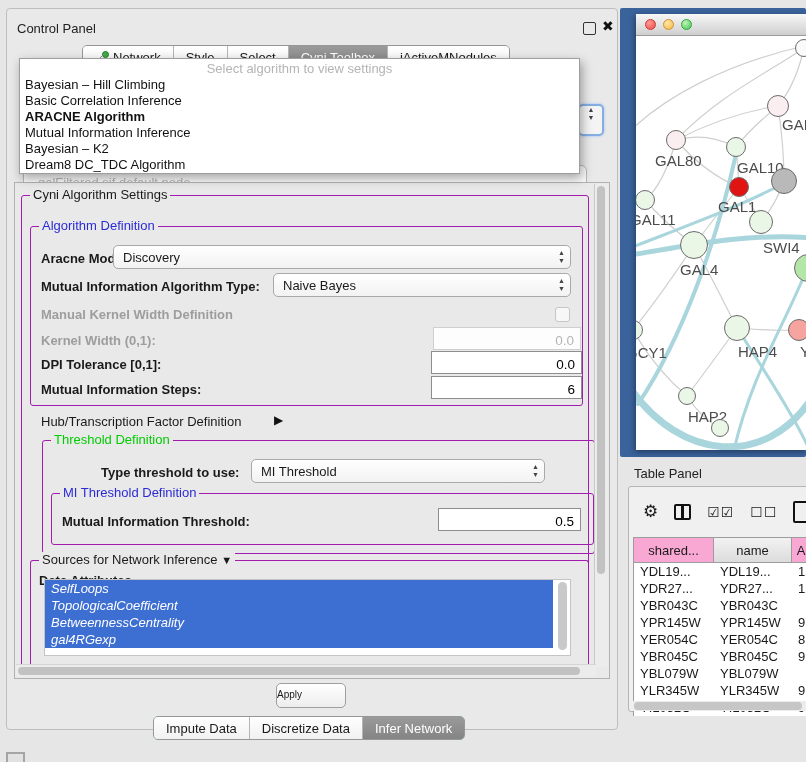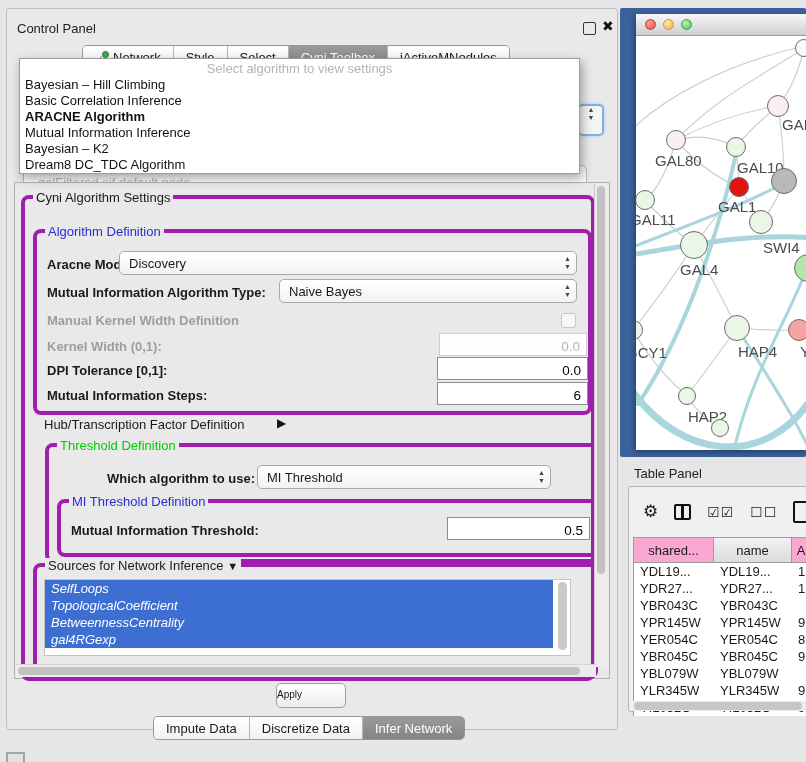--- a/index.html
+++ b/index.html
@@ -40,21 +40,21 @@
      background:#fafafa;z-index:4;box-sizing:border-box;color:#b5b5b5;padding:9px 0 0 14px;font-size:13px;}
 
   
   #scrollpane{left:7px;top:173px;width:596px;height:497px;border:1px solid #b2b2b2;background:#e9e9e9;z-index:6;box-sizing:border-box;}
   .vscroll{position:absolute;right:1px;top:1px;width:13px;height:483px;background:#ececec;border-left:1px solid #c9c9c9;}
   .vscroll .thumb{position:absolute;left:2px;top:2px;width:8px;height:388px;background:#c2c2c2;border-radius:5px;}
   .hscroll{position:absolute;left:1px;bottom:1px;height:12px;width:580px;background:#ececec;border-top:1px solid #d5d5d5;}
   .hscroll .thumb{position:absolute;top:2px;left:2px;height:8px;width:562px;background:#c2c2c2;border-radius:5px;}
 
   
-  .gbox{position:absolute;border:4px solid #a21caf;border-radius:8px;}
+  .gbox{position:absolute;border:1px solid #a21caf;border-radius:3px;}
   .gbox>.legend{position:absolute;top:-9px;left:8px;background:#e9e9e9;padding:0 3px;font-size:13px;}
   .leg-blue{color:#2b2bd6;} .leg-green{color:#00cc00;} .leg-black{color:#1a1a1a;}
 
   .flabel{position:absolute;font-weight:bold;font-size:13px;color:#1a1a1a;white-space:nowrap;}
   .flabel.dis{color:#9d9d9d;}
 
   .combo{position:absolute;height:24px;border:1px solid #a9a9a9;border-radius:5px;
      background:linear-gradient(#ffffff,#f2f2f2);box-sizing:border-box;display:flex;align-items:center;
      padding-left:9px;font-size:13px;}
   .stepper{position:absolute;right:5px;top:3px;display:flex;flex-direction:column;line-height:8px;
@@ -205,21 +205,21 @@
         <span class="flabel" style="left:10px;top:155px;">Mutual Information Steps:</span>
         <input class="tinput" style="left: 400px; top: 149px; width: 151px;" value="6">
       </div>
 
       <span class="abs" style="left:19px;top:218px;font-size:13px;">Hub/Transcription Factor Definition</span>
       <span class="abs" style="left:252px;top:217px;font-size:12px;color:#111;">▶</span>
 
       <div class="gbox" style="left:8px;top:244px;width:551px;height:112px;margin-left:12px;">
         <span class="legend leg-green">Threshold Definition</span>
 
-        <span class="flabel" style="left:58px;top:24px;">Which algorithm to use:</span>
+        <span class="flabel" style="left:58px;top:24px;">Type threshold to use:</span>
         <div class="combo" style="left:208px;top:18px;width:294px;">
           <span>MI Threshold</span>
           <span class="stepper">
               <span>▲</span>
               <span>▼</span>
             </span>
         </div>
 
         <div class="gbox" style="left:8px;top:52px;width:541px;height:50px;">
           <span class="legend leg-blue" style="background:#e9e9e9;">MI Threshold Definition</span>

